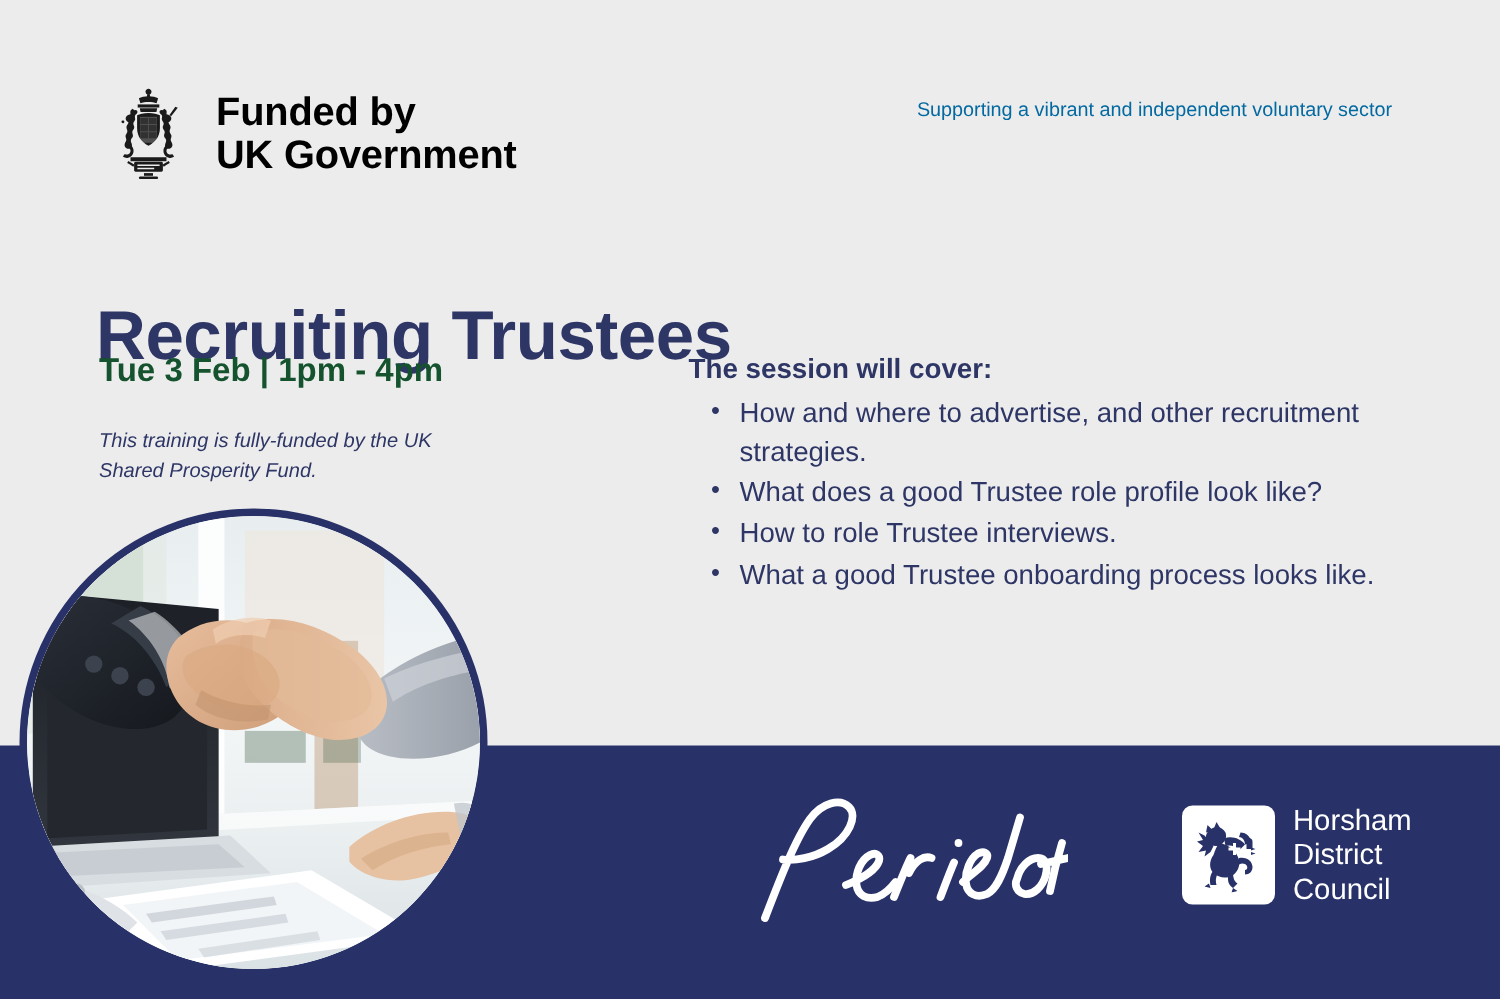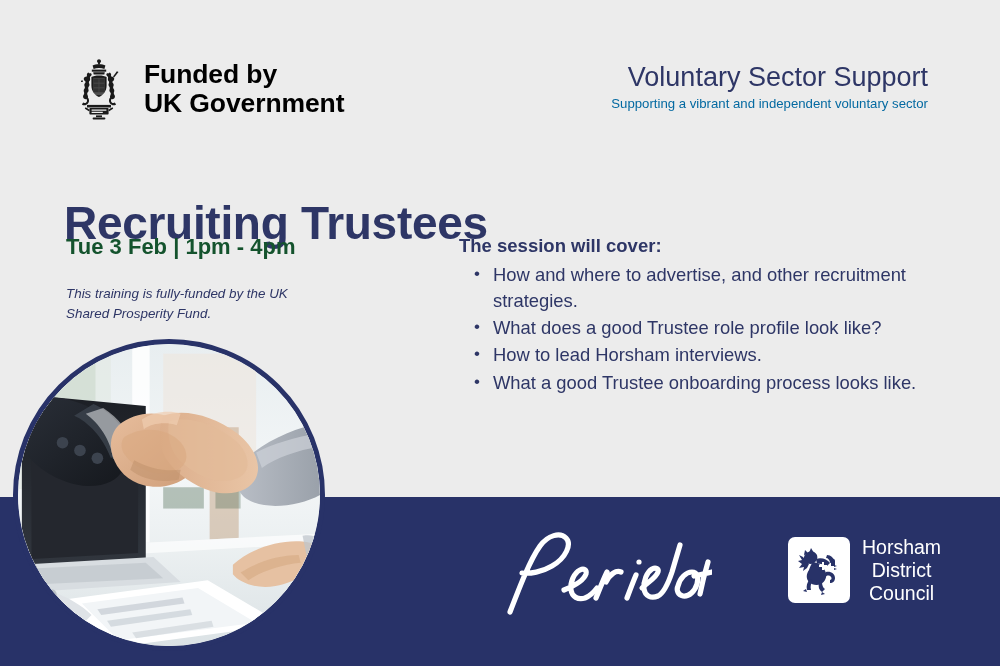--- a/index.html
+++ b/index.html
@@ -202,21 +202,20 @@
     display: flex;
     align-items: center;
     justify-content: center;
   }
   .hdc-mark svg { width: 44px; height: 50px; display: block; }
   .hdc-text {
     color: #ffffff;
     font-size: 19.5px;
     line-height: 1.17;
     white-space: nowrap;
-    text-align: center;
   }
 </style>
 </head>
 <body>
 
 <div class="poster">
 
   <div class="navy-band"></div>
 
   <div class="funded-logo">
@@ -250,21 +249,20 @@
         <path d="M25.5 61.6h11c.5 0 .9.4.9.9s-.4.9-.9.9h-11c-.5 0-.9-.4-.9-.9s.4-.9.9-.9z"></path>
       </g>
     </svg>
     <div class="funded-text">
       <div>Funded by</div>
       <div>UK Government</div>
     </div>
   </div>
 
   <div class="vss">
-    <div class="vss-title">Voluntary Sector Support</div>
     <div class="vss-sub">Supporting a vibrant and independent voluntary sector</div>
   </div>
 
   <h1 class="headline">Recruiting Trustees</h1>
   <div class="datetime">Tue 3 Feb | 1pm - 4pm</div>
   <div class="funding-note">This training is fully-funded by the UK Shared Prosperity Fund.</div>
 
   <div class="photo-circle">
     <div class="photo-inner">
       <svg class="photo-svg" viewBox="0 0 312 312" preserveAspectRatio="xMidYMid slice">
@@ -347,21 +345,21 @@
         <circle cx="34" cy="259" r="6" fill="#b9c0c6"></circle>
       </svg>
     </div>
   </div>
 
   <div class="session">
     <p class="session-title">The session will cover:</p>
     <ul class="session-list">
       <li>How and where to advertise, and other recruitment strategies.</li>
       <li>What does a good Trustee role profile look like?</li>
-      <li>How to lead Horsham interviews.</li>
+      <li>How to role Trustee interviews.</li>
       <li>What a good Trustee onboarding process looks like.</li>
     </ul>
   </div>
 
 
   <div class="peridot">
     <svg viewBox="0 0 220 92">
       <g fill="none" stroke="#ffffff" stroke-width="5.2" stroke-linecap="round" stroke-linejoin="round">
 
         <path d="M18 84 C28 58 38 32 48 18 C56 7 68 4 74 10 C80 16 74 30 60 38 C50 44 38 46 30 45"></path>

